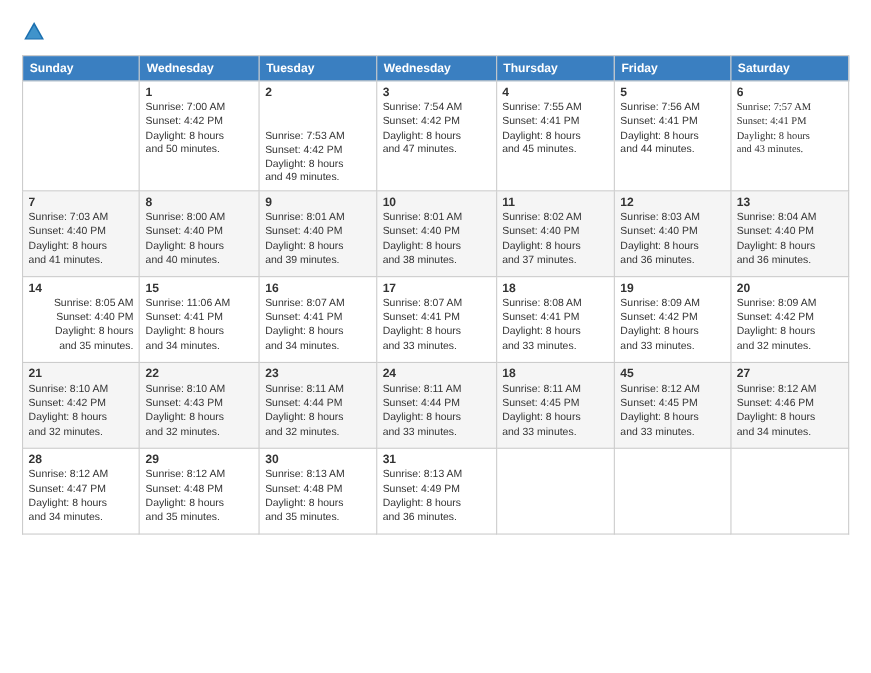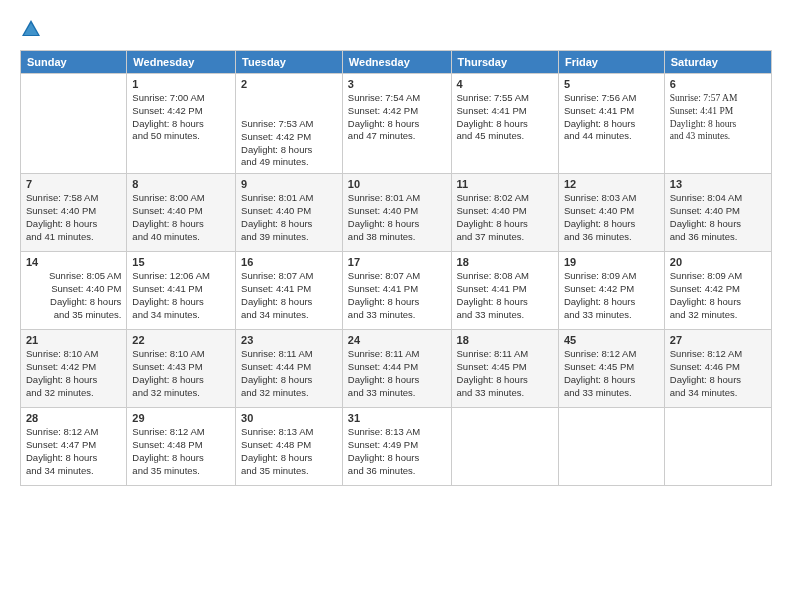--- a/index.html
+++ b/index.html
@@ -176,21 +176,21 @@
             <span class="day-num">6</span>
             <div class="day-info" style="white-space: pre-line; font-family: Liberation Serif, serif;">Sunrise: 7:57 AM
 Sunset: 4:41 PM
 Daylight: 8 hours
 and 43 minutes.</div>
           </td>
         </tr>
         <tr>
           <td>
             <span class="day-num">7</span>
-            <div class="day-info" style="white-space: pre-line;">Sunrise: 7:58 AM
+            <div class="day-info" style="white-space: pre-line;">Sunrise: 7:03 AM
 Sunset: 4:40 PM
 Daylight: 8 hours
 and 41 minutes.</div>
           </td>
           <td>
             <span class="day-num">8</span>
             <div class="day-info" style="white-space: pre-line;">Sunrise: 8:00 AM
 Sunset: 4:40 PM
 Daylight: 8 hours
 and 40 minutes.</div>
@@ -234,21 +234,21 @@
         <tr>
           <td>
             <span class="day-num">14</span>
             <div class="day-info" style="white-space: pre-line; text-align: right;">Sunrise: 8:05 AM
 Sunset: 4:40 PM
 Daylight: 8 hours
 and 35 minutes.</div>
           </td>
           <td>
             <span class="day-num">15</span>
-            <div class="day-info" style="white-space: pre-line;">Sunrise: 12:06 AM
+            <div class="day-info" style="white-space: pre-line;">Sunrise: 11:06 AM
 Sunset: 4:41 PM
 Daylight: 8 hours
 and 34 minutes.</div>
           </td>
           <td>
             <span class="day-num">16</span>
             <div class="day-info" style="white-space: pre-line;">Sunrise: 8:07 AM
 Sunset: 4:41 PM
 Daylight: 8 hours
 and 34 minutes.</div>

